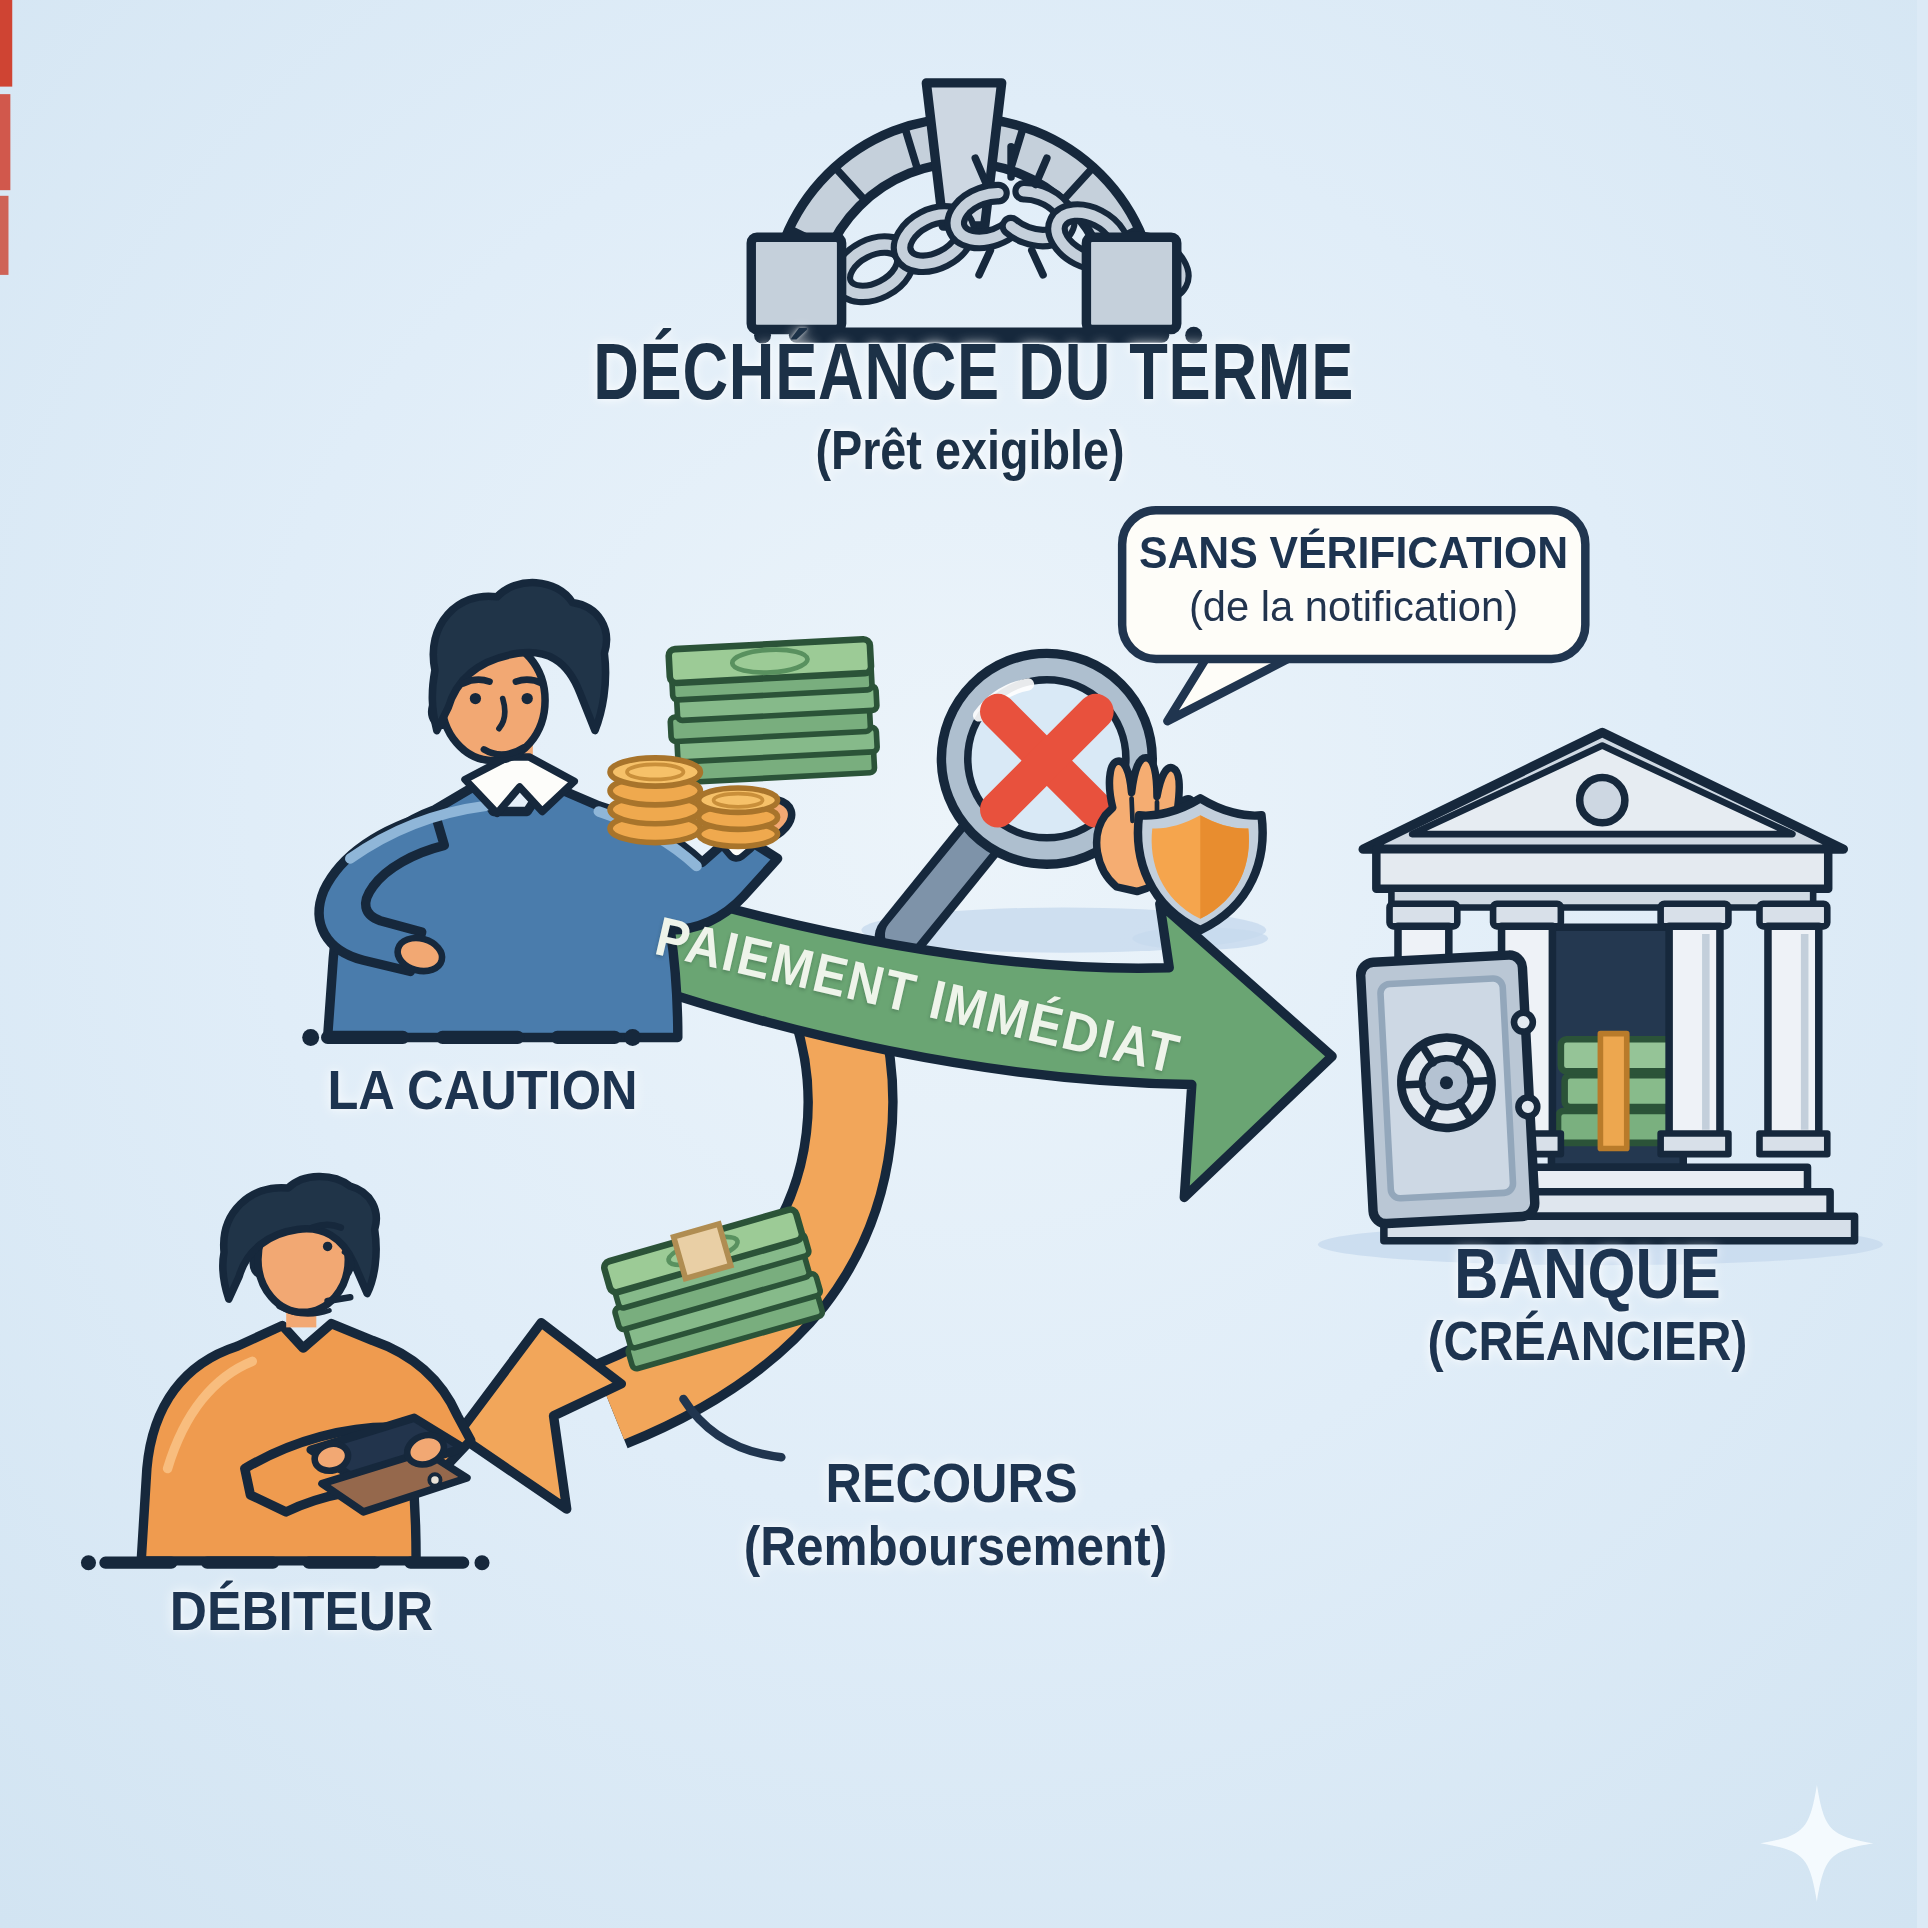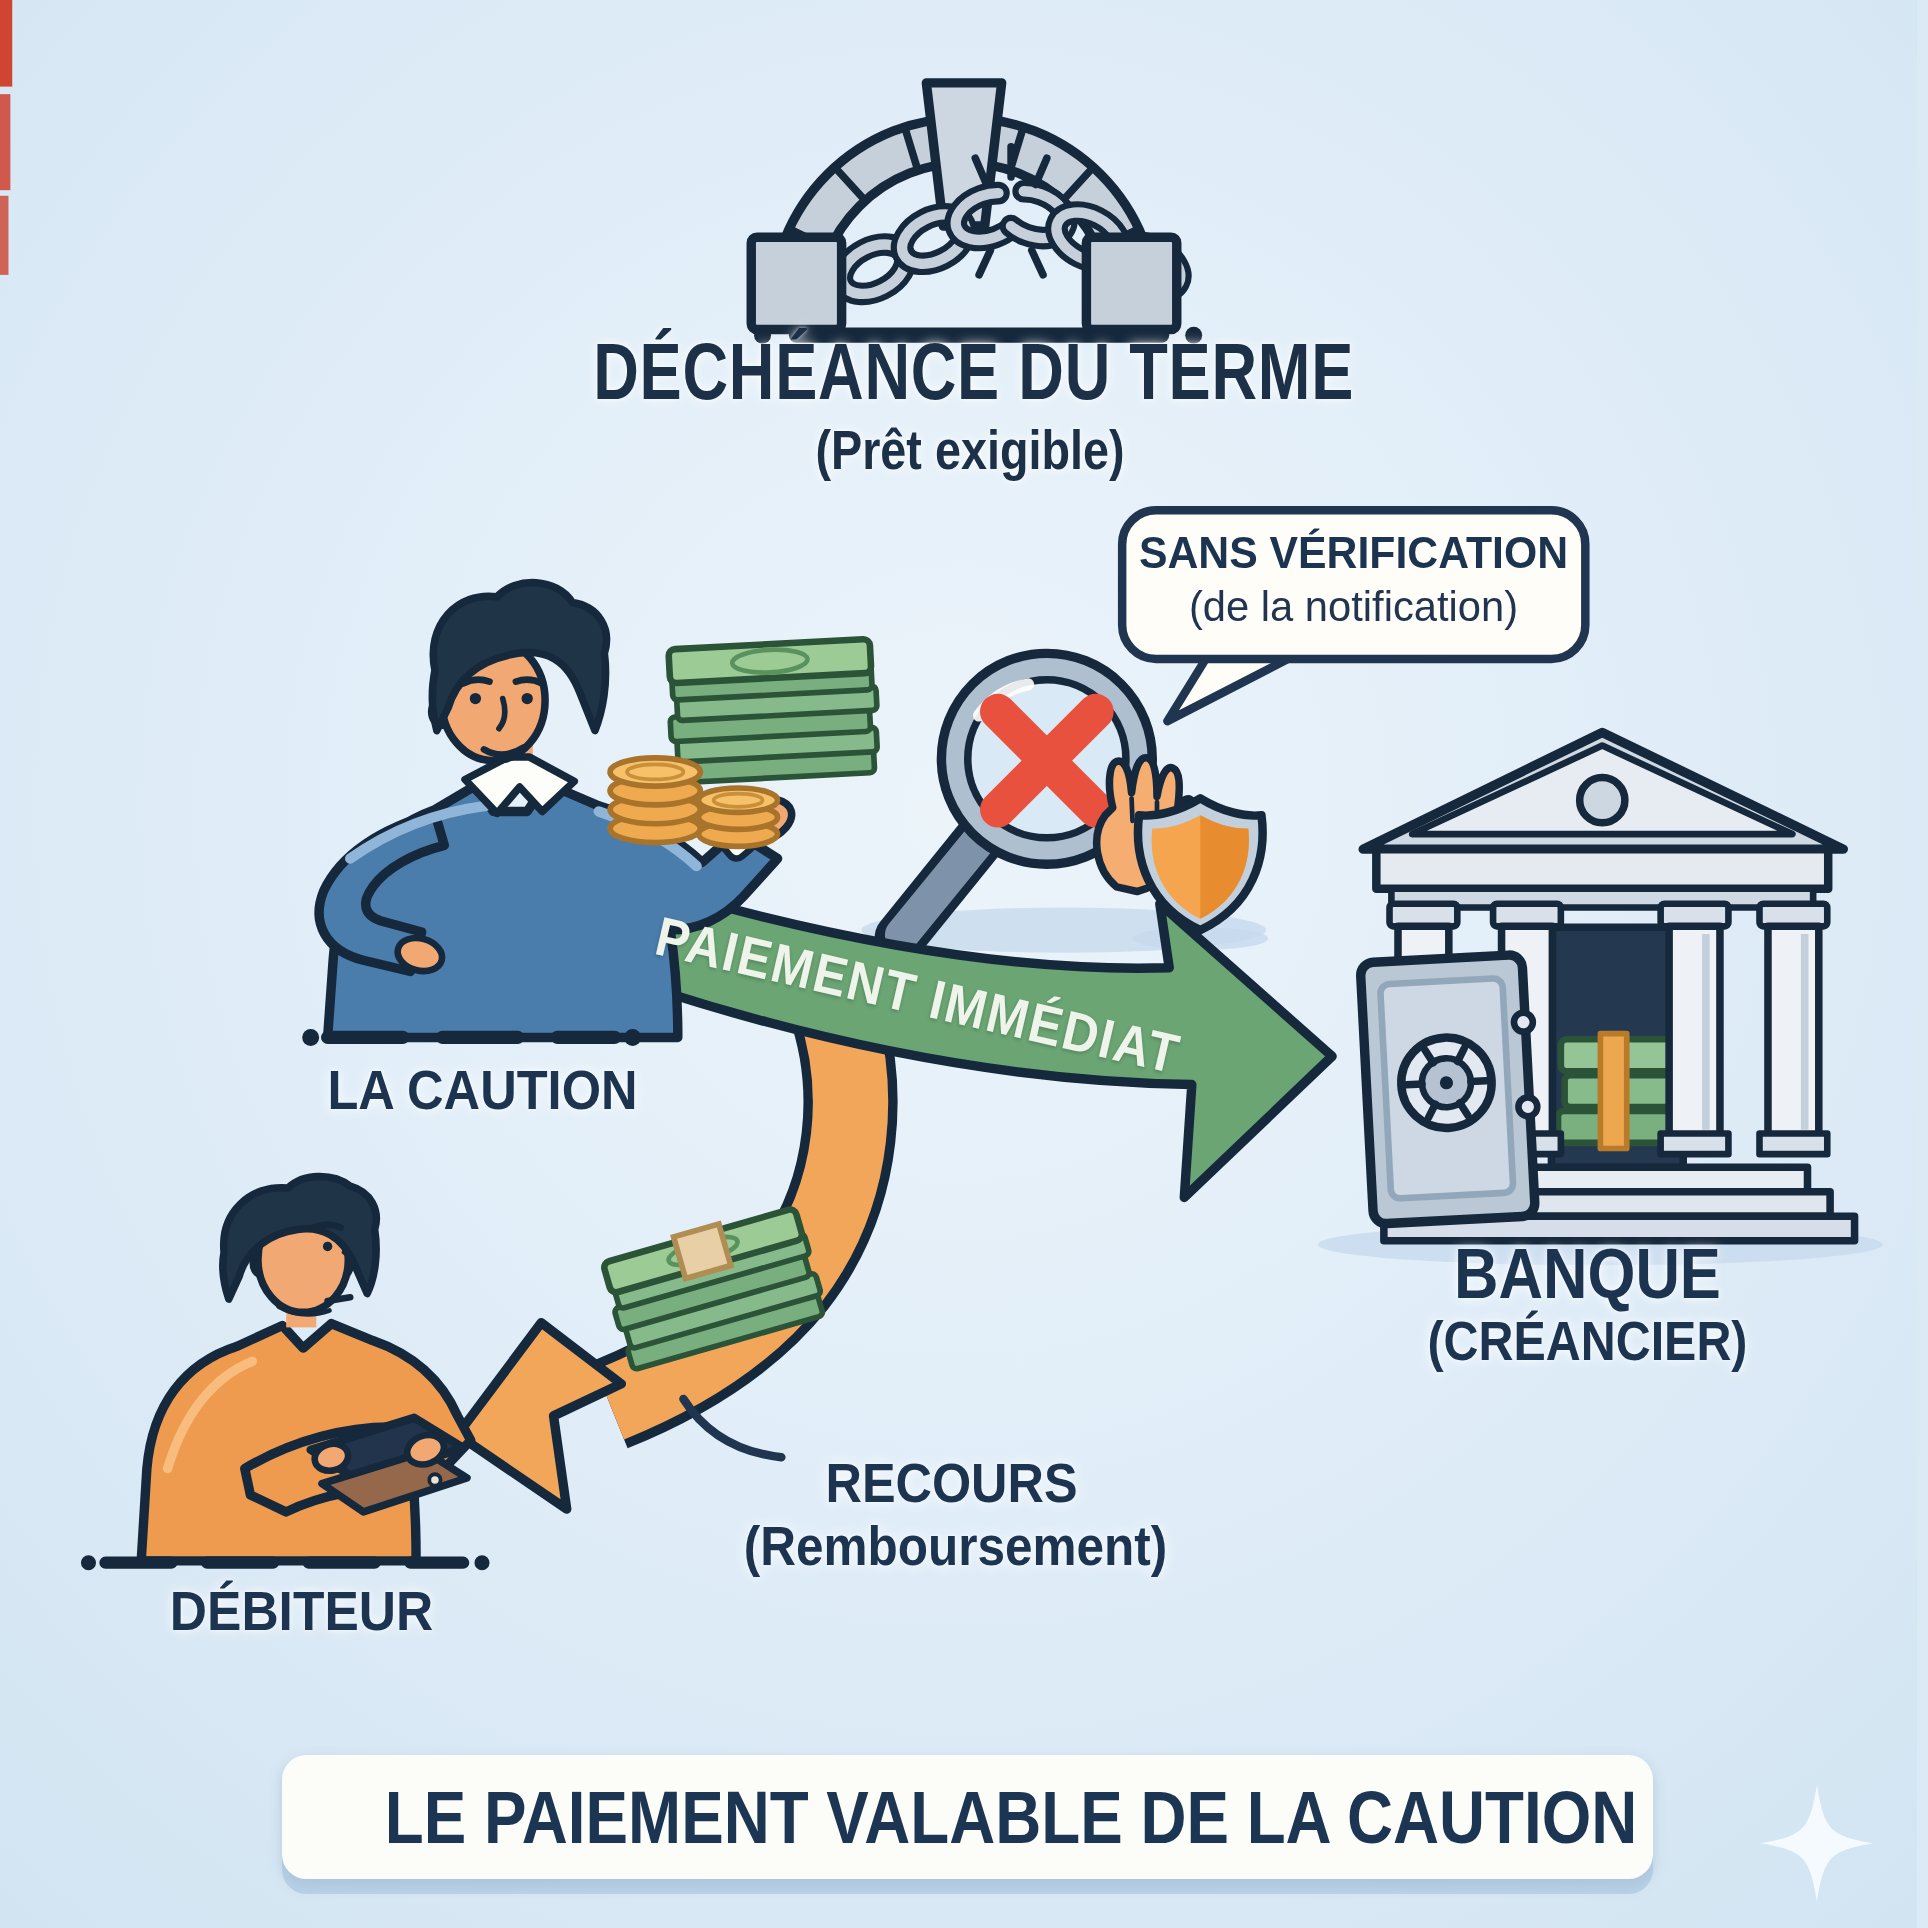--- a/index.html
+++ b/index.html
@@ -344,18 +344,15 @@
 <div class="lbl" id="payment-label">PAIEMENT IMMÉDIAT</div>
 
 <div class="lbl" id="banque-label">BANQUE</div>
 <div class="lbl" id="creancier-label">(CRÉANCIER)</div>
 
 <div class="lbl" id="recours-label">RECOURS</div>
 <div class="lbl" id="remboursement-label">(Remboursement)</div>
 
 <div class="lbl" id="debiteur-label">DÉBITEUR</div>
 
-<div id="footer-banner">
-  <div id="footer-text">LE PAIEMENT VALABLE DE LA CAUTION</div>
+
 </div>
 
-</div>
-
 
 </body></html>

